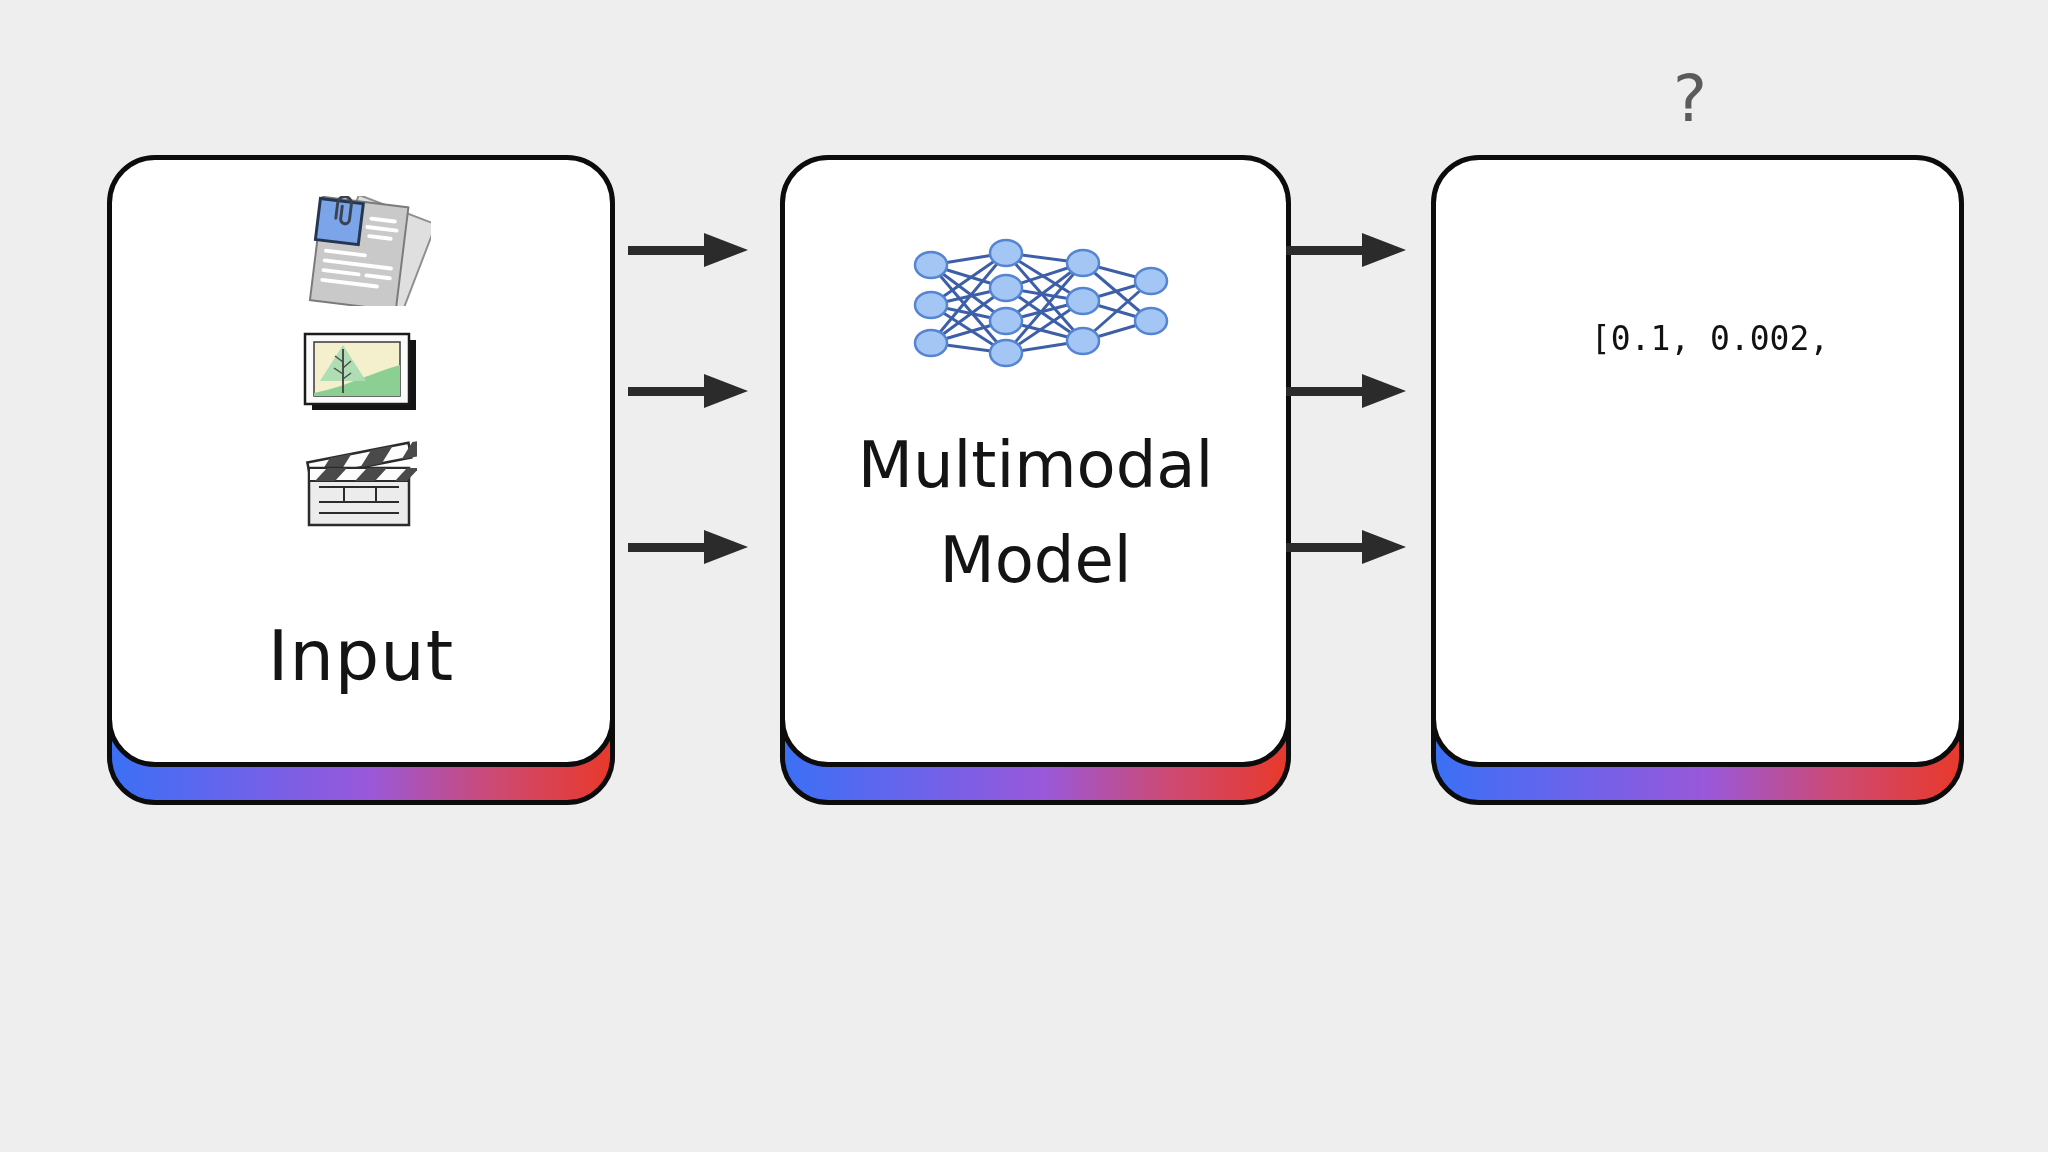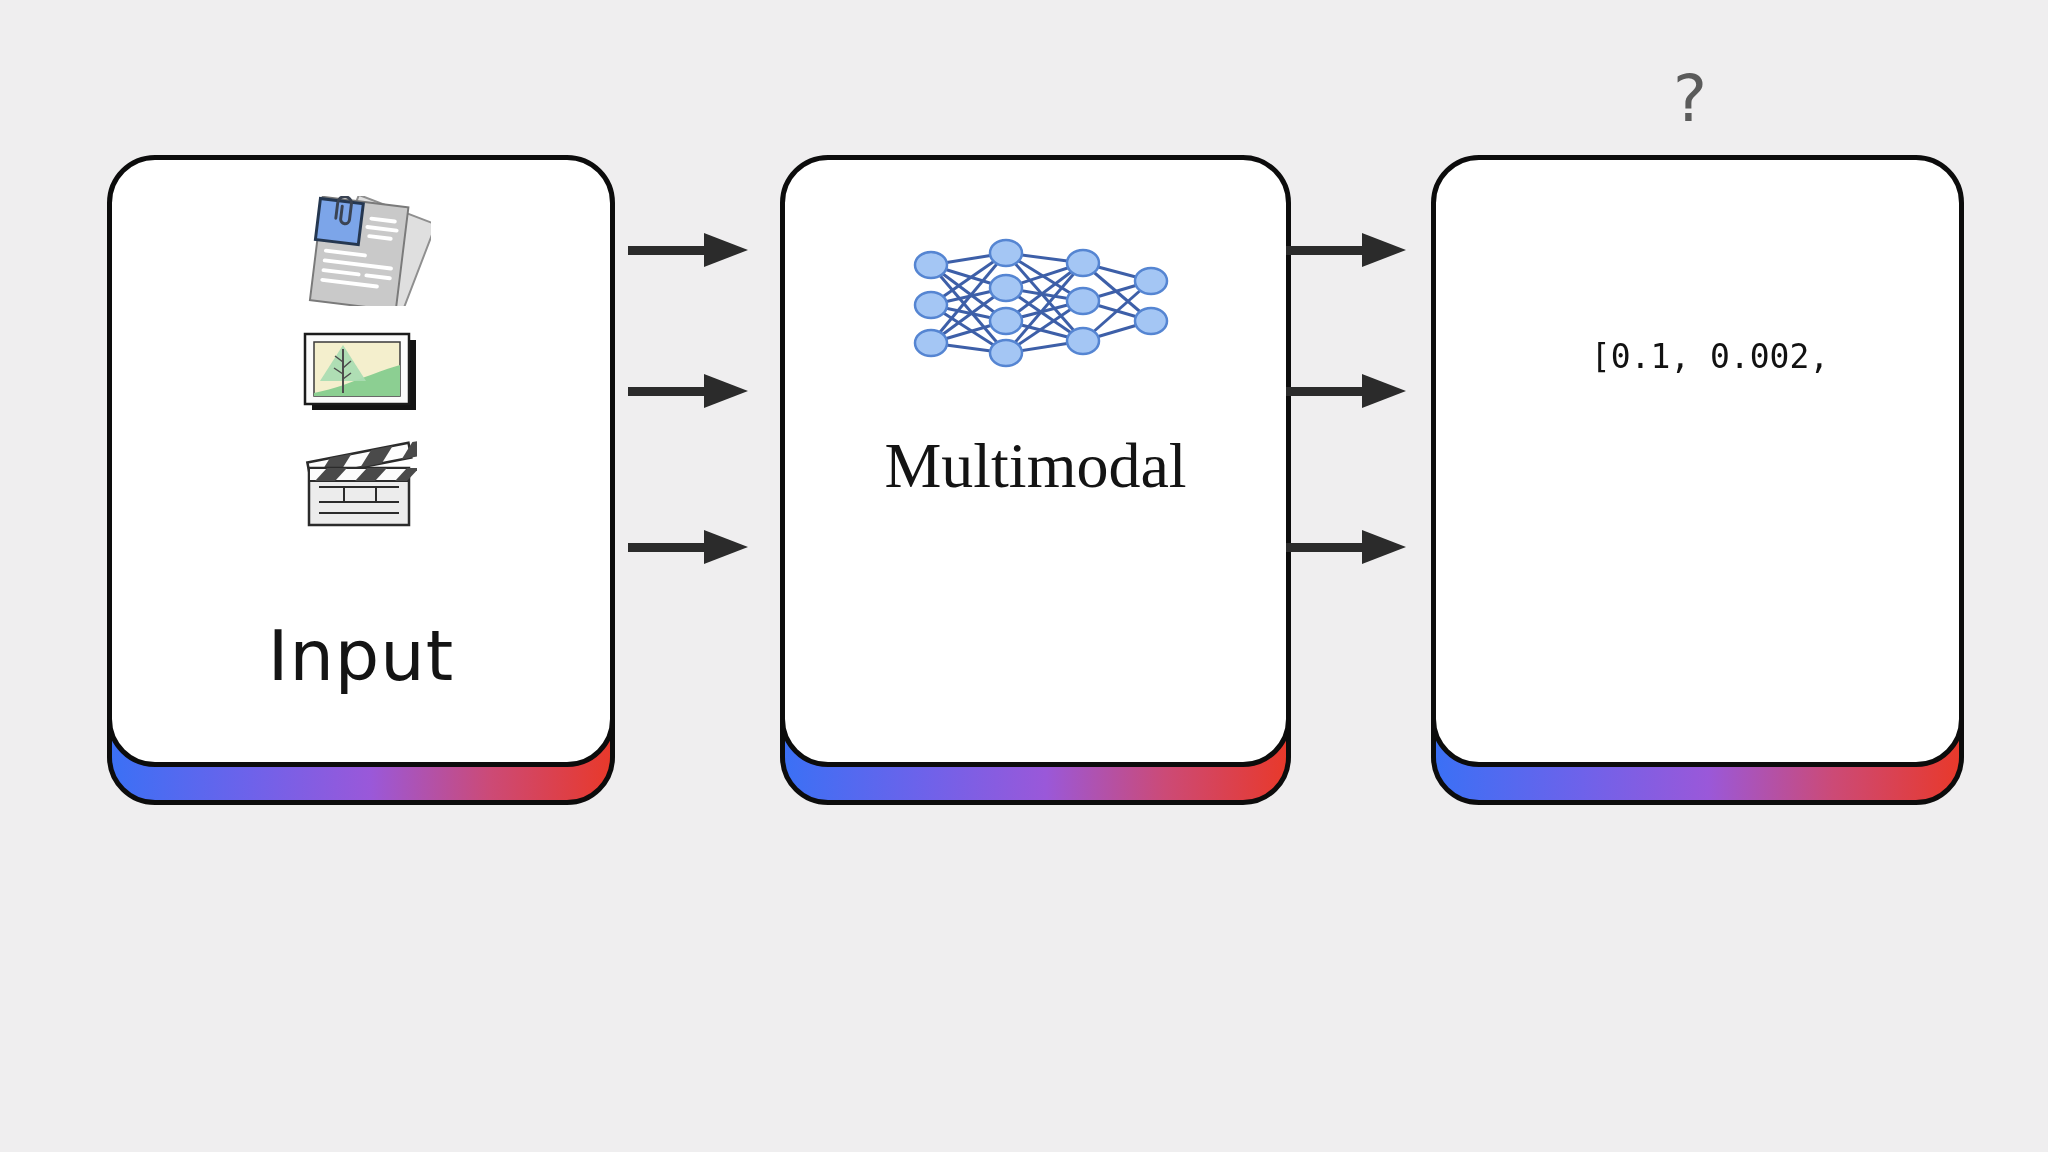--- a/index.html
+++ b/index.html
@@ -25,27 +25,27 @@
 
   
   .icon-col{position:absolute;inset:0;display:flex;flex-direction:column;align-items:center;
             padding-top:36px;gap:26px;}
   .input-label{position:absolute;left:0;right:0;top:455px;text-align:center;
                font-size:70px;color:#141414;letter-spacing:1px;}
 
   
   .nn-wrap{position:absolute;left:0;right:0;top:76px;display:flex;justify-content:center;}
   .model-label{position:absolute;left:0;right:0;top:258px;text-align:center;
-               font-size:64px;line-height:95px;color:#141414;font-family:Liberation Serif, serif;}
+               font-size:64px;line-height:95px;color:#141414;}
 
   
   .vec{position:absolute;left:0;right:0;text-align:center;
        font-family:"DejaVu Sans Mono","Liberation Mono",monospace;
        font-size:33px;line-height:49px;color:#121212;white-space:pre;}
-  .vec-1{top:74px;padding-left:25px;} .vec-2{top:210px;} .vec-3{top:356px;}
+  .vec-1{top:56px;padding-left:25px;} .vec-2{top:210px;} .vec-3{top:356px;}
   .embed-label{position:absolute;left:0;right:0;top:448px;text-align:center;
                font-size:70px;color:#141414;}
 
   .qmark{position:absolute;left:1645px;top:62px;width:90px;text-align:center;
          font-size:64px;color:#5b5b5b;}
 </style>
 </head>
 <body>
 
 <div class="stage">
@@ -168,20 +168,21 @@
             <ellipse cx="180" cy="27" rx="16" ry="13"></ellipse>
               <ellipse cx="180" cy="65" rx="16" ry="13"></ellipse>
               <ellipse cx="180" cy="105" rx="16" ry="13"></ellipse>
             <ellipse cx="248" cy="45" rx="16" ry="13"></ellipse>
               <ellipse cx="248" cy="85" rx="16" ry="13"></ellipse>
           </g>
         </svg>
       </div>
       <div class="model-label">
         <div>Multimodal</div>
+        <div>Model</div>
       </div>
     </div>
   </div>
 
   <div class="arrow" style="left:1286px;top:233px;">
       <div class="shaft"></div>
       <div class="head"></div>
     </div>
   <div class="arrow" style="left:1286px;top:374px;">
       <div class="shaft"></div>

